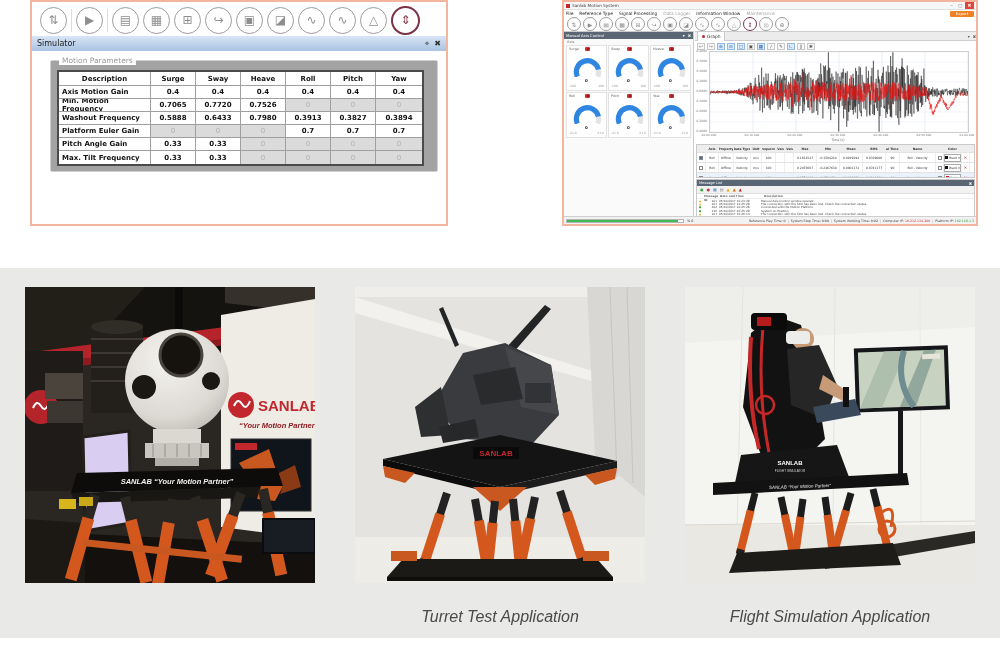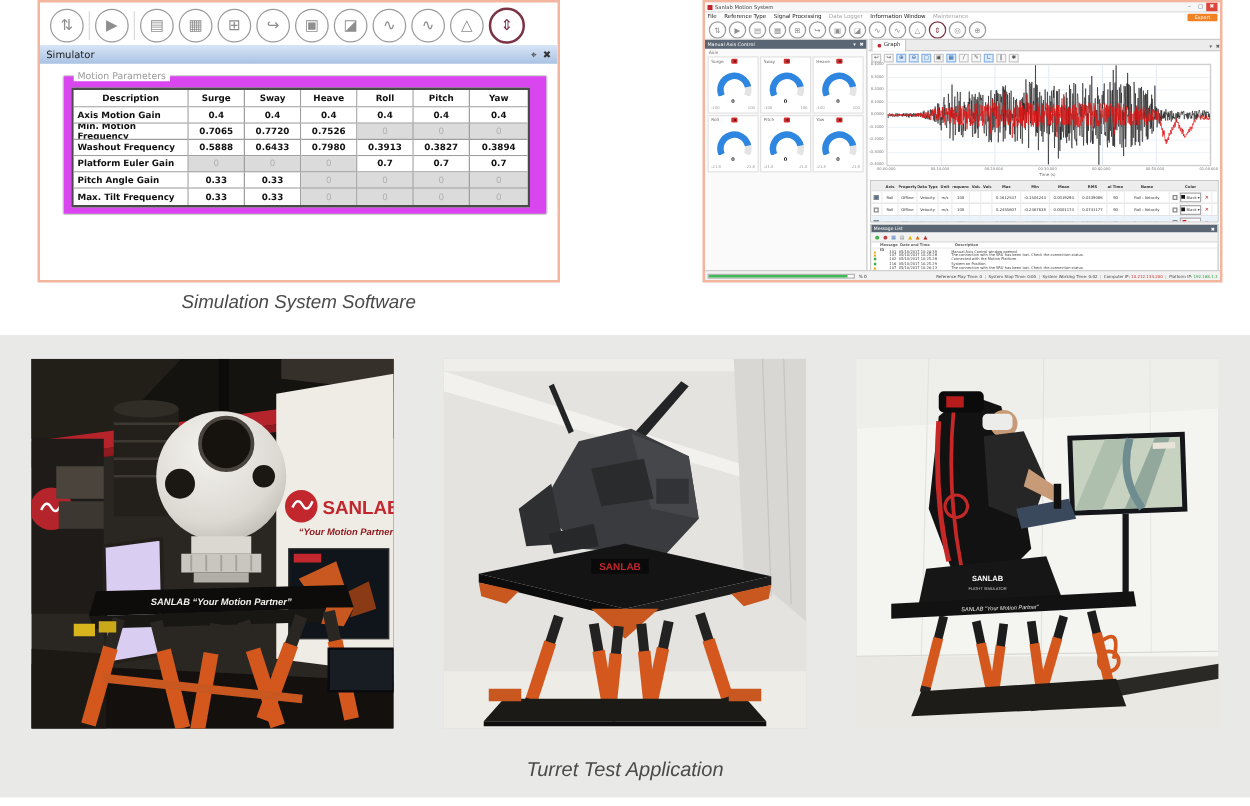--- a/index.html
+++ b/index.html
@@ -10,21 +10,21 @@
   
   #sim-shot{left:30px;top:0;width:418px;height:226px;}
   #sim-toolbar{position:absolute;left:8px;top:4px;height:28px;display:flex;align-items:center;gap:4px;}
   .circ{width:25px;height:25px;border:1.6px solid #9c9c9c;border-radius:50%;color:#8e8e8e;display:flex;align-items:center;justify-content:center;font-size:12px;background:#fff;flex:0 0 auto;}
   .circ.active{border-color:#7b3346;color:#7b3346;border-width:2.2px;}
   .circ.sm{width:12px;height:12px;border-width:1px;font-size:6px;}
   .tsep{width:1px;height:23px;background:#dcdcdc;flex:0 0 auto;}
   #sim-titlebar{position:absolute;left:0;top:34px;width:414px;height:15px;background:linear-gradient(#d8e5f6,#a9c3e3);display:flex;align-items:center;font-size:8px;color:#1a1a1a;padding:0 5px;box-sizing:border-box;}
   #sim-titlebar .sp{flex:1;}
   .tb-ic{font-size:8px;color:#333;margin-left:5px;}
-  .group{position:absolute;border:1px solid #d0d0d0;border-radius:2px;background:#d946ef;}
+  .group{position:absolute;border:1px solid #d0d0d0;border-radius:2px;background:#a3a3a3;}
   .group-label{position:absolute;top:-5px;left:8px;background:#fff;padding:0 3px;font-size:7.5px;line-height:9px;}
   .group-label.gray{color:#9a9a9a;}
   .group-label.dark{color:#111;font-weight:bold;}
   #mp-group{left:18px;top:58px;width:386px;height:110px;}
   #mp-table{position:absolute;left:6px;top:9px;border:2px solid #4a4a4a;display:inline-block;background:#fff;}
   .mp-row{display:flex;}
   .mp-cell{display:inline-flex;align-items:center;justify-content:center;border-right:1px solid #9f9f9f;border-bottom:1px solid #9f9f9f;height:13px;box-sizing:border-box;font-size:7px;font-weight:bold;color:#111;background:#fff;flex:0 0 auto;overflow:hidden;}
   .mp-row .mp-cell:last-child{border-right:none;}
   .mp-row:last-child .mp-cell{border-bottom:none;}
   .mp-head .mp-cell{height:14px;}
@@ -219,21 +219,20 @@
             <span class="mp-cell" style="width: 45px;">0.33</span>
             <span class="mp-cell" style="width: 45px;">0.33</span>
             <span class="mp-cell dis" style="width: 45px;">0</span>
             <span class="mp-cell dis" style="width: 45px;">0</span>
             <span class="mp-cell dis" style="width: 45px;">0</span>
             <span class="mp-cell dis" style="width: 46px;">0</span>
           </div>
         </div>
     </div>
   </div>
-  <div id="cap-sim" class="caption">Simulation System Software</div>
 
   <div id="test-shot" class="shot">
     <div id="t-titlebar">
       <span id="t-appicon"></span>
       <span id="t-title">Sanlab Motion System</span>
       <span class="sp"></span>
       <span class="winbtn">–</span>
       <span class="winbtn">▢</span>
       <span class="winbtn close">✖</span>
     </div>
@@ -839,14 +838,15 @@
               <rect x="-4" y="58" width="8" height="5" fill="#222222"></rect>
             </g>
           <path d="M196 226 q16 -12 10 14" stroke="#d4581e" stroke-width="3" fill="none"></path>
           <circle cx="202" cy="242" r="8" stroke="#d4581e" stroke-width="3" fill="none"></circle>
         </g>
         <polygon points="52,266 208,256 216,278 44,286" fill="#1d1c19"></polygon>
       </svg>
     </div>
 
     <div class="app-caption" id="cap-tur">Turret Test Application</div>
+    <div class="app-caption" id="cap-fli">Flight Simulation Application</div>
   </div>
 </div>
 
 </body></html>

